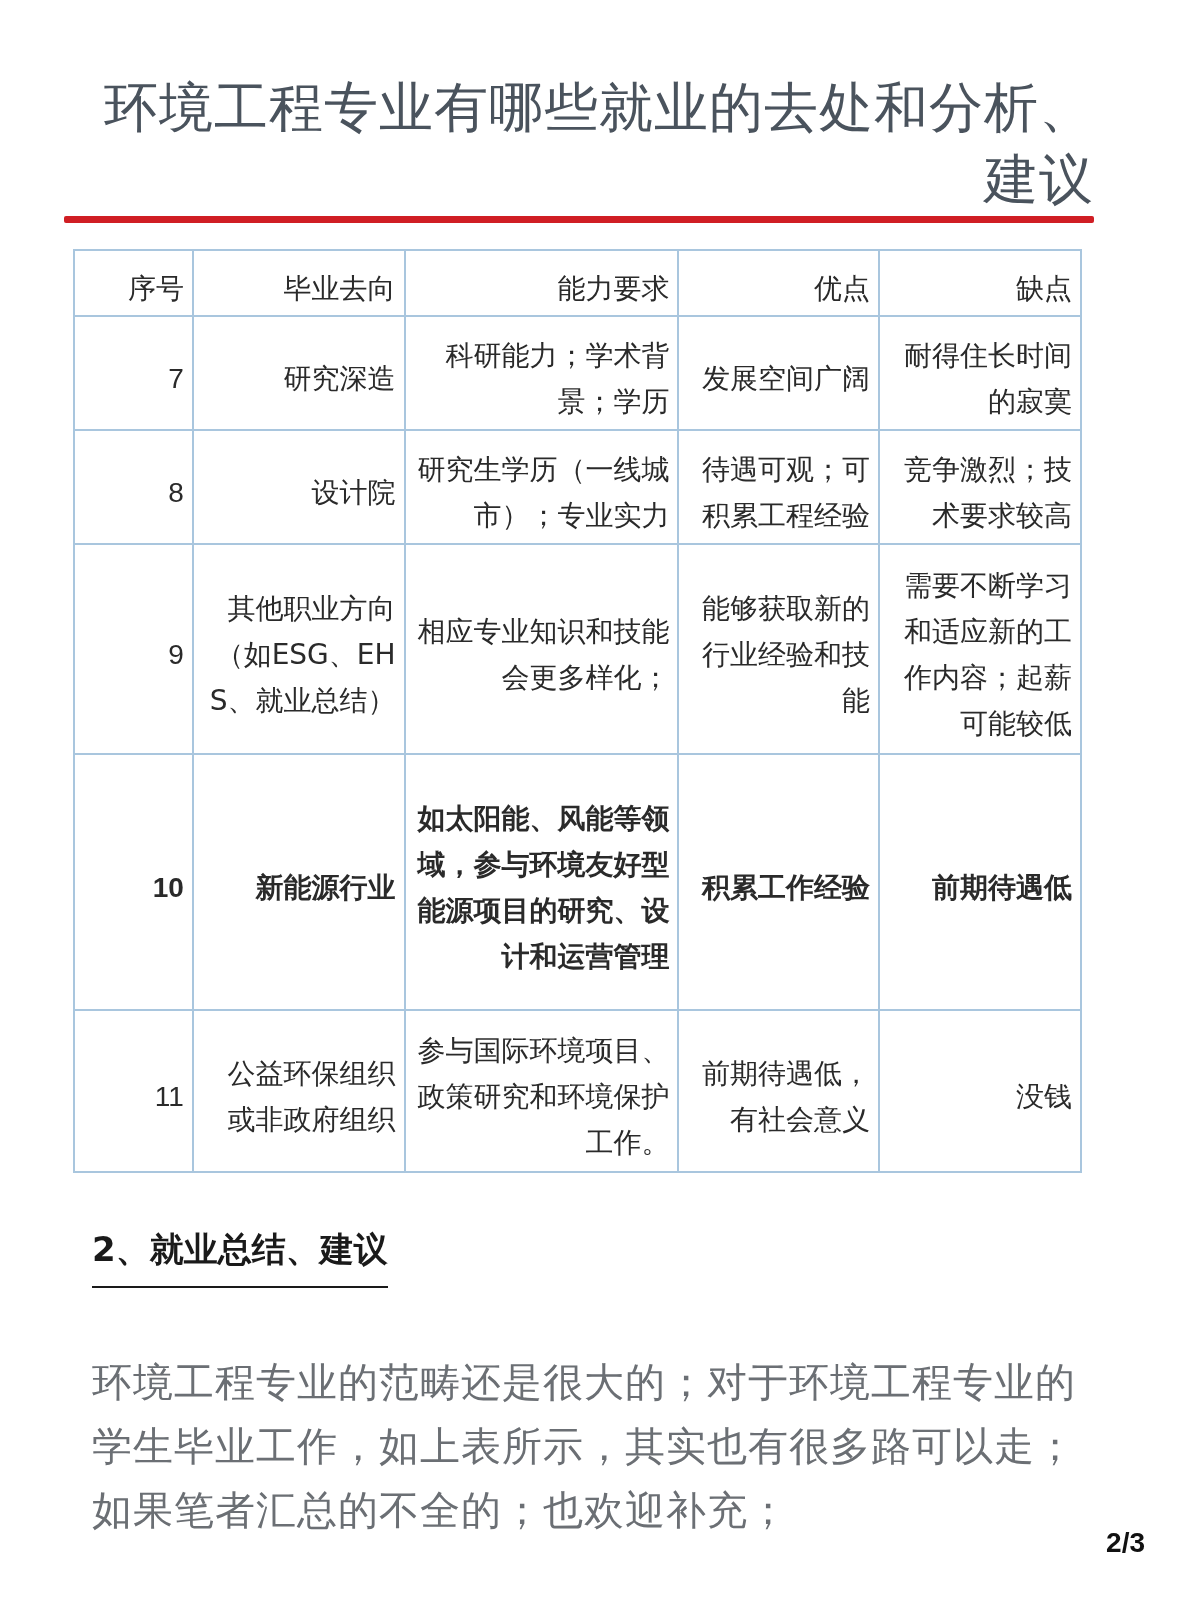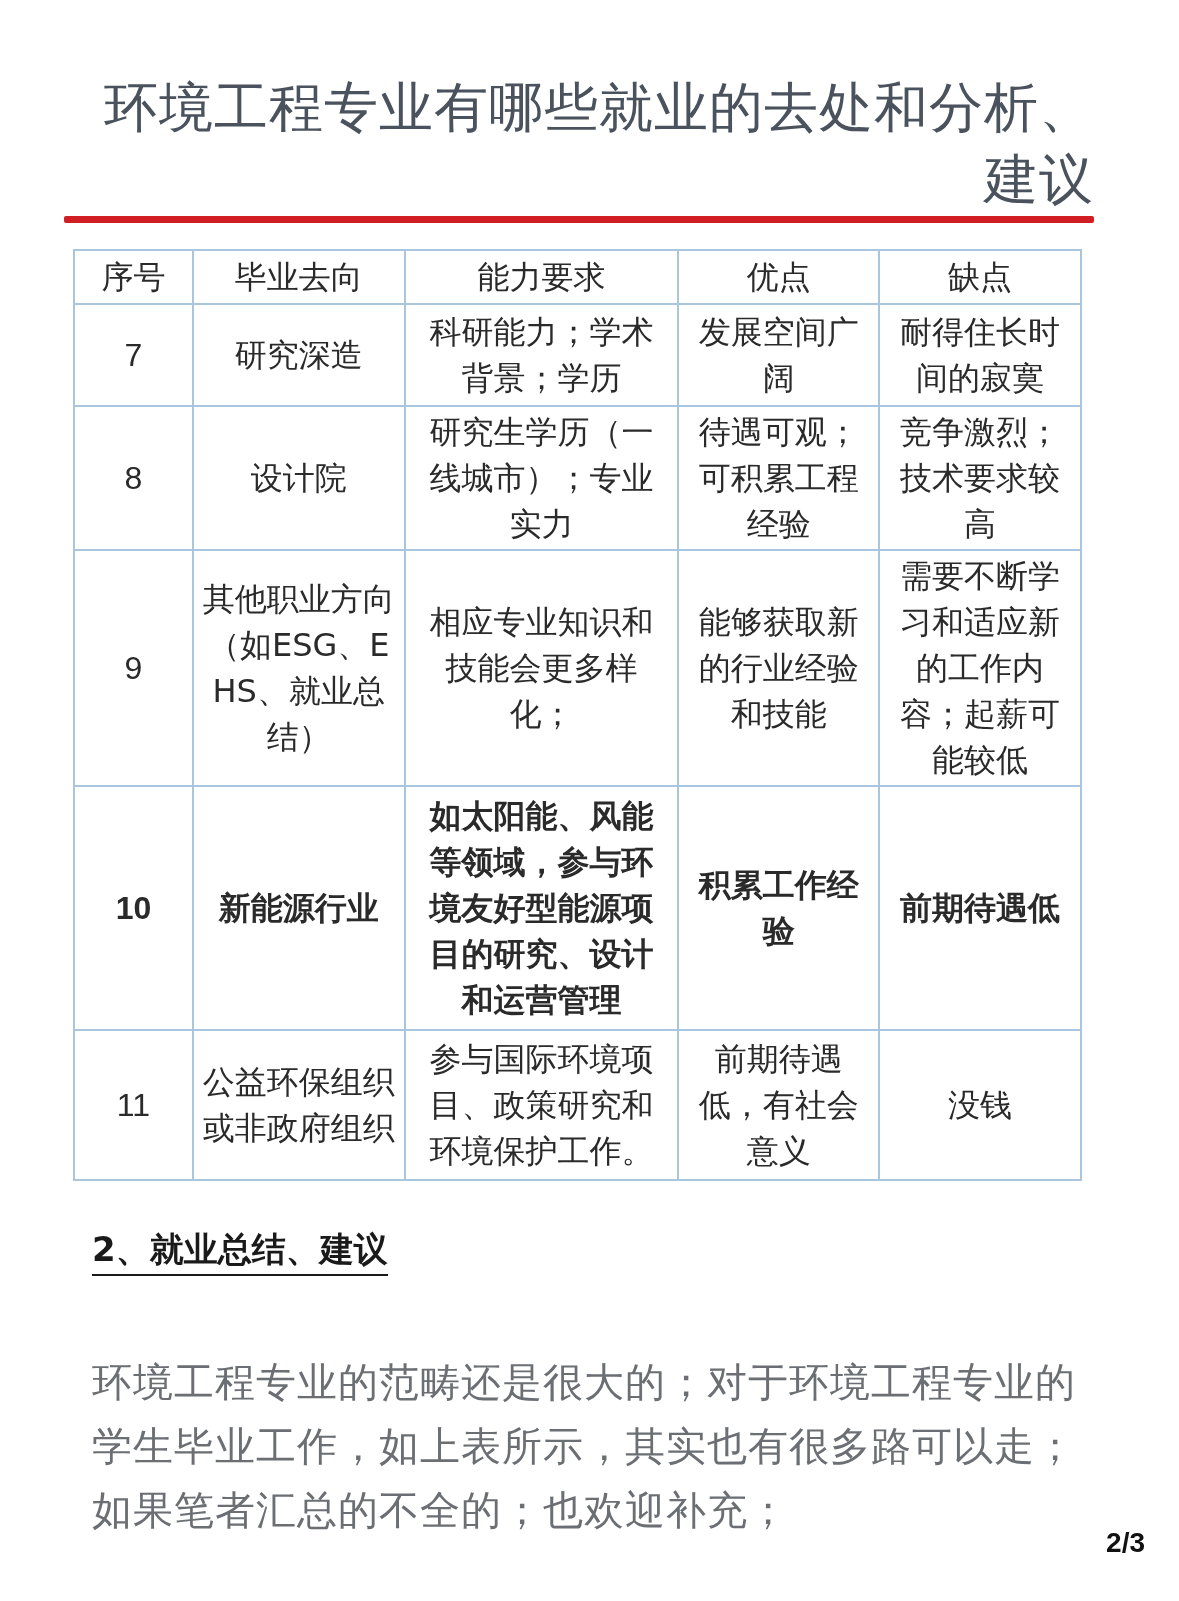--- a/index.html
+++ b/index.html
@@ -40,26 +40,26 @@
       position: absolute;
       left: 73px;
       top: 249px;
       width: 1009px;
       border-collapse: collapse;
       table-layout: fixed;
     }
     table.jobs td, table.jobs th {
       border: 2px solid #a9c6de;
       font-weight: normal;
-      text-align: center;
+      text-align: right;
       vertical-align: middle;
-      font-size: 32px;
+      font-size: 28px;
       line-height: 46px;
       color: #2a2a2a;
-      padding: 2px 8px 2px 8px;
+      padding: 14px 8px 2px 8px;
       word-break: break-all;
     }
     table.jobs th {
       height: 48px;
     }
     .c1 { width: 109px; }
     .c2 { width: 194px; }
     .c3 { width: 251px; }
     .c4 { width: 184px; }
     .c5 { width: 185px; }
@@ -75,21 +75,21 @@
 
     .section-heading {
       position: absolute;
       left: 92px;
       top: 1224px;
       font-size: 34px;
       font-weight: bold;
       color: #1a1a1a;
       line-height: 50px;
       border-bottom: 2px solid #1a1a1a;
-      padding-bottom: 0px;
+      padding-bottom: 12px;
     }
     .summary {
       position: absolute;
       left: 92px;
       top: 1350px;
       width: 990px;
       font-size: 40px;
       line-height: 64px;
       color: #6b6f74;
       letter-spacing: 1px;

